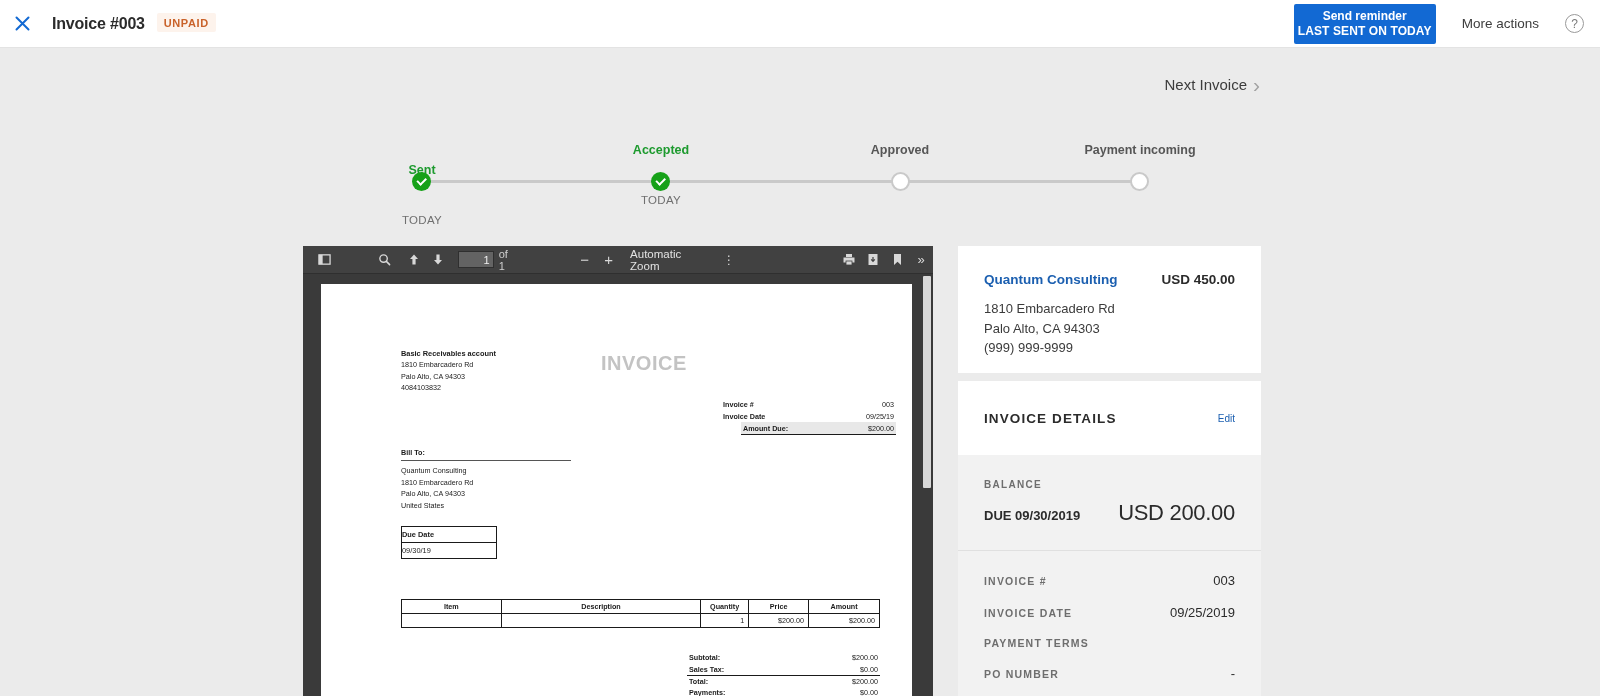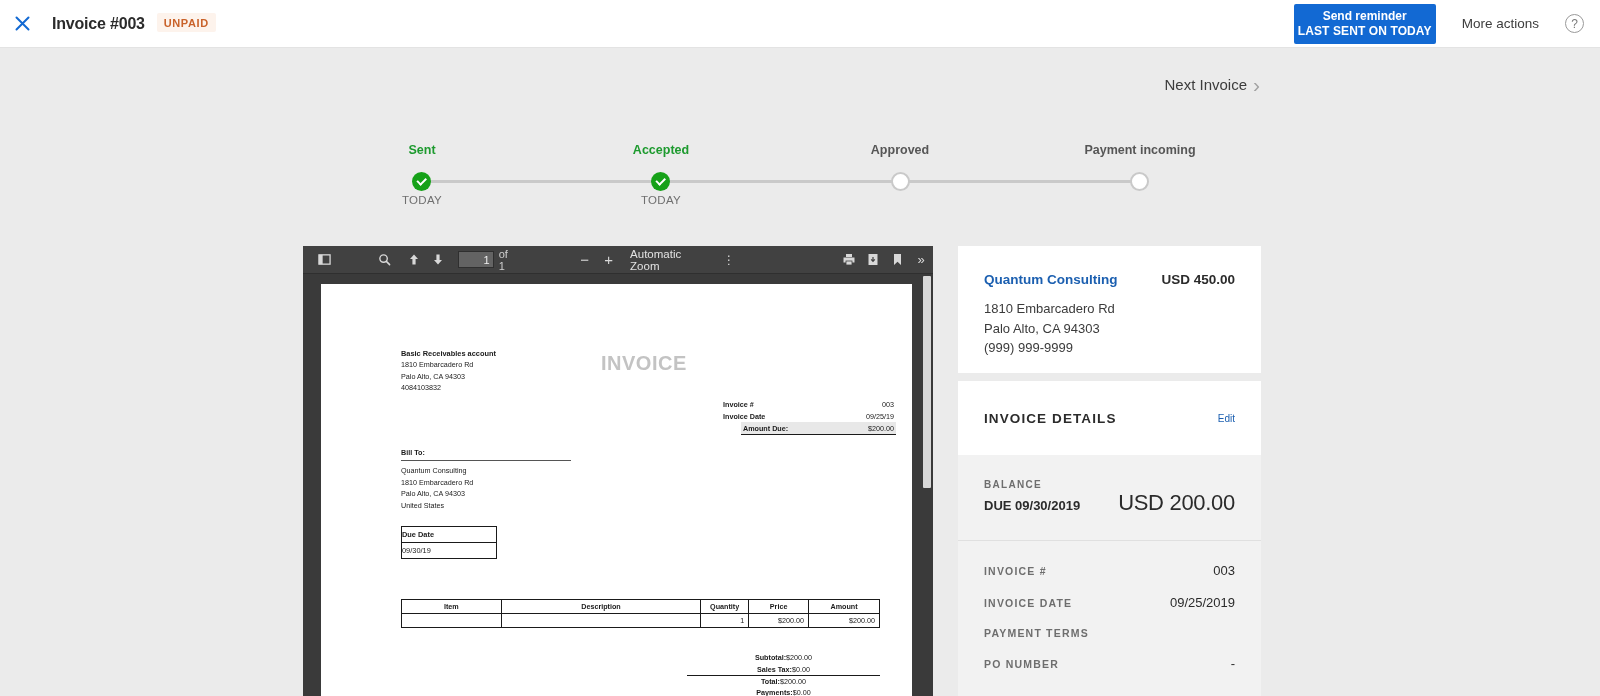--- a/index.html
+++ b/index.html
@@ -198,21 +198,21 @@
     border-collapse: collapse; font-size: 7.2px;
   }
   .doc-table th, .doc-table td {
     border: 1px solid #1a1a1a; padding: 2px 4px;
   }
   .doc-table th { font-weight: bold; text-align: center; }
   .doc-table td { height: 13px; text-align: right; }
   .doc-totals {
     position: absolute; left: 366px; top: 368px; width: 193px; font-size: 7.2px;
   }
-  .doc-totals .trow { display: flex; justify-content: center; padding: 1.2px 2px; }
+  .doc-totals .trow { display: flex; justify-content: space-between; padding: 1.2px 2px; }
   .doc-totals .trow .tlab { font-weight: bold; }
   .doc-totals .trow.line-top { border-top: 1px solid #1a1a1a; }
 
   
   .panel-customer {
     position: absolute; top: 246px; left: 958px;
     width: 303px; height: 127px; background: #ffffff;
     padding: 26px 26px 0 26px;
   }
   .pc-head { display: flex; justify-content: space-between; align-items: baseline; }
@@ -227,21 +227,21 @@
   .pd-head {
     height: 74px; background: #ffffff;
     padding: 0 26px;
     display: flex; align-items: center; justify-content: space-between;
   }
   .pd-title { font-size: 13.5px; font-weight: bold; letter-spacing: 1.1px; color: #2b2b2b; }
   .pd-edit  { font-size: 10px; color: #1b5fb0; cursor: pointer; }
   .pd-balance { padding: 24px 26px 0 26px; }
   .pd-bal-label { font-size: 10px; font-weight: bold; letter-spacing: 1.3px; color: #6e6e6e; }
   .pd-bal-row {
-    margin-top: 0; display: flex; align-items: baseline; justify-content: space-between;
+    margin-top: 10px; display: flex; align-items: baseline; justify-content: space-between;
   }
   .pd-bal-due { font-size: 13px; font-weight: bold; color: #2b2b2b; }
   .pd-bal-amt { font-size: 22px; color: #2b2b2b; letter-spacing: -0.3px; }
   .pd-rows { margin-top: 26px; padding: 0 26px; }
   .pd-row {
     display: flex; justify-content: space-between; align-items: baseline;
     margin-bottom: 17px;
   }
   .pd-row .r-lab {
     font-size: 10.5px; font-weight: bold; letter-spacing: 1.2px; color: #6e6e6e;
@@ -272,21 +272,21 @@
 </div>
 
 <div class="next-invoice">
   <span class="ni-label">Next Invoice</span>
   <span class="ni-chev">›</span>
 </div>
 
 <div class="tracker">
   <div class="tracker-line"></div>
 
-  <div class="tracker-step done" style="left:2px;">
+  <div class="tracker-step done" style="left:2px;margin-top:20px;">
     <div class="ts-label">Sent</div>
     <div class="ts-date">TODAY</div>
   </div>
   <div class="tracker-dot done" style="left:72px;"></div>
 
   <div class="tracker-step done" style="left:241px;">
     <div class="ts-label">Accepted</div>
     <div class="ts-date">TODAY</div>
   </div>
   <div class="tracker-dot done" style="left:311px;"></div>

